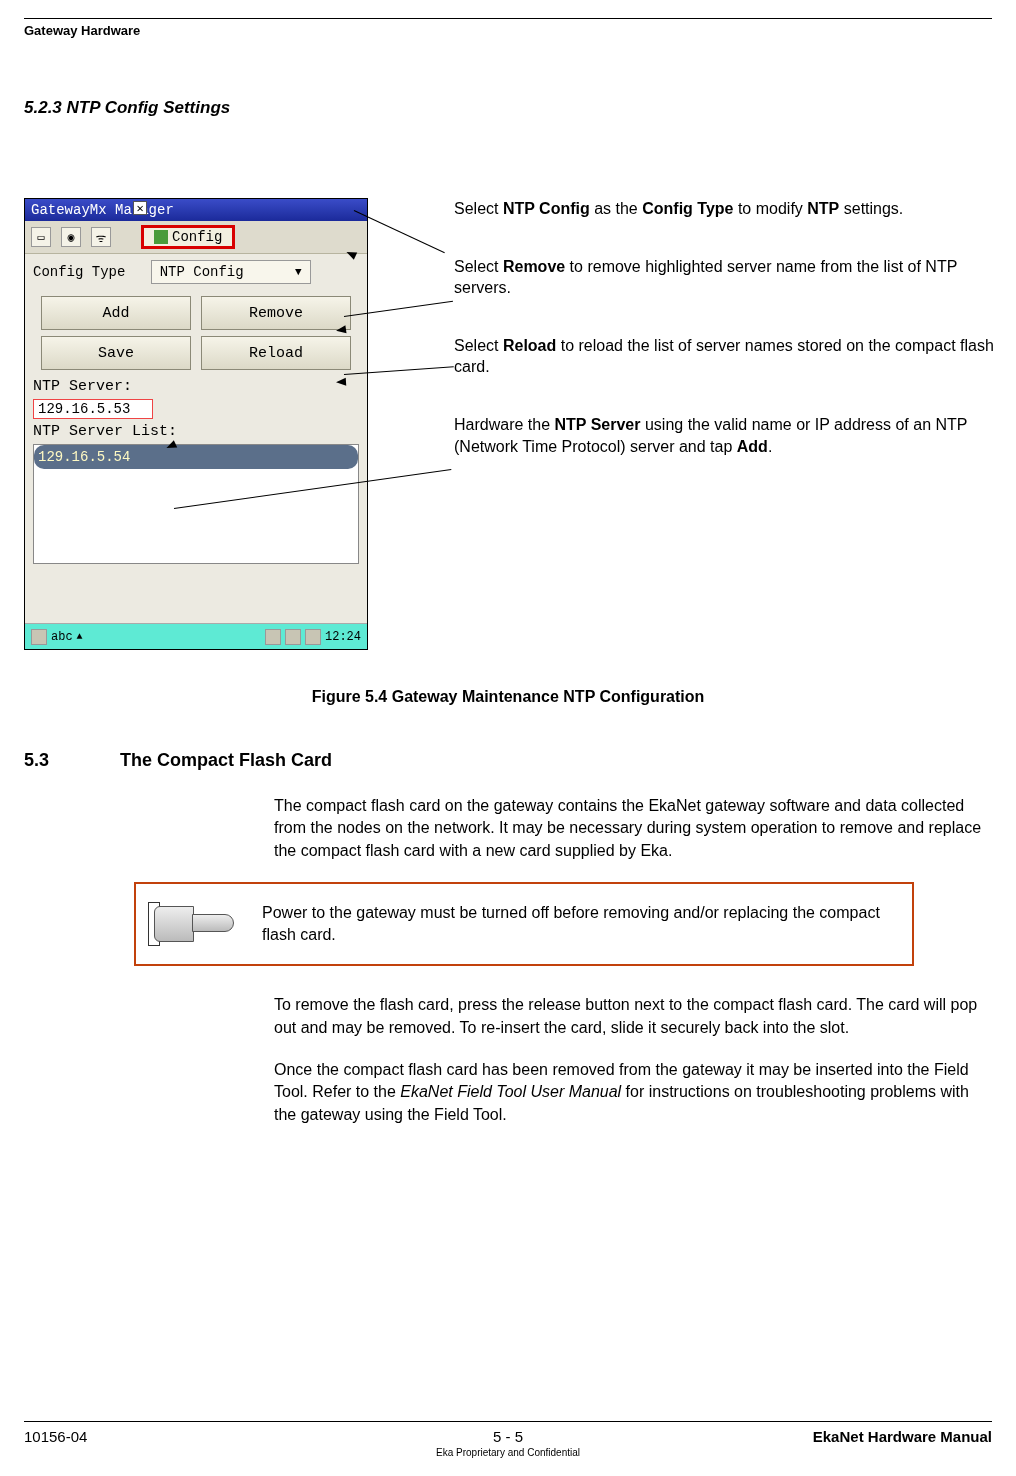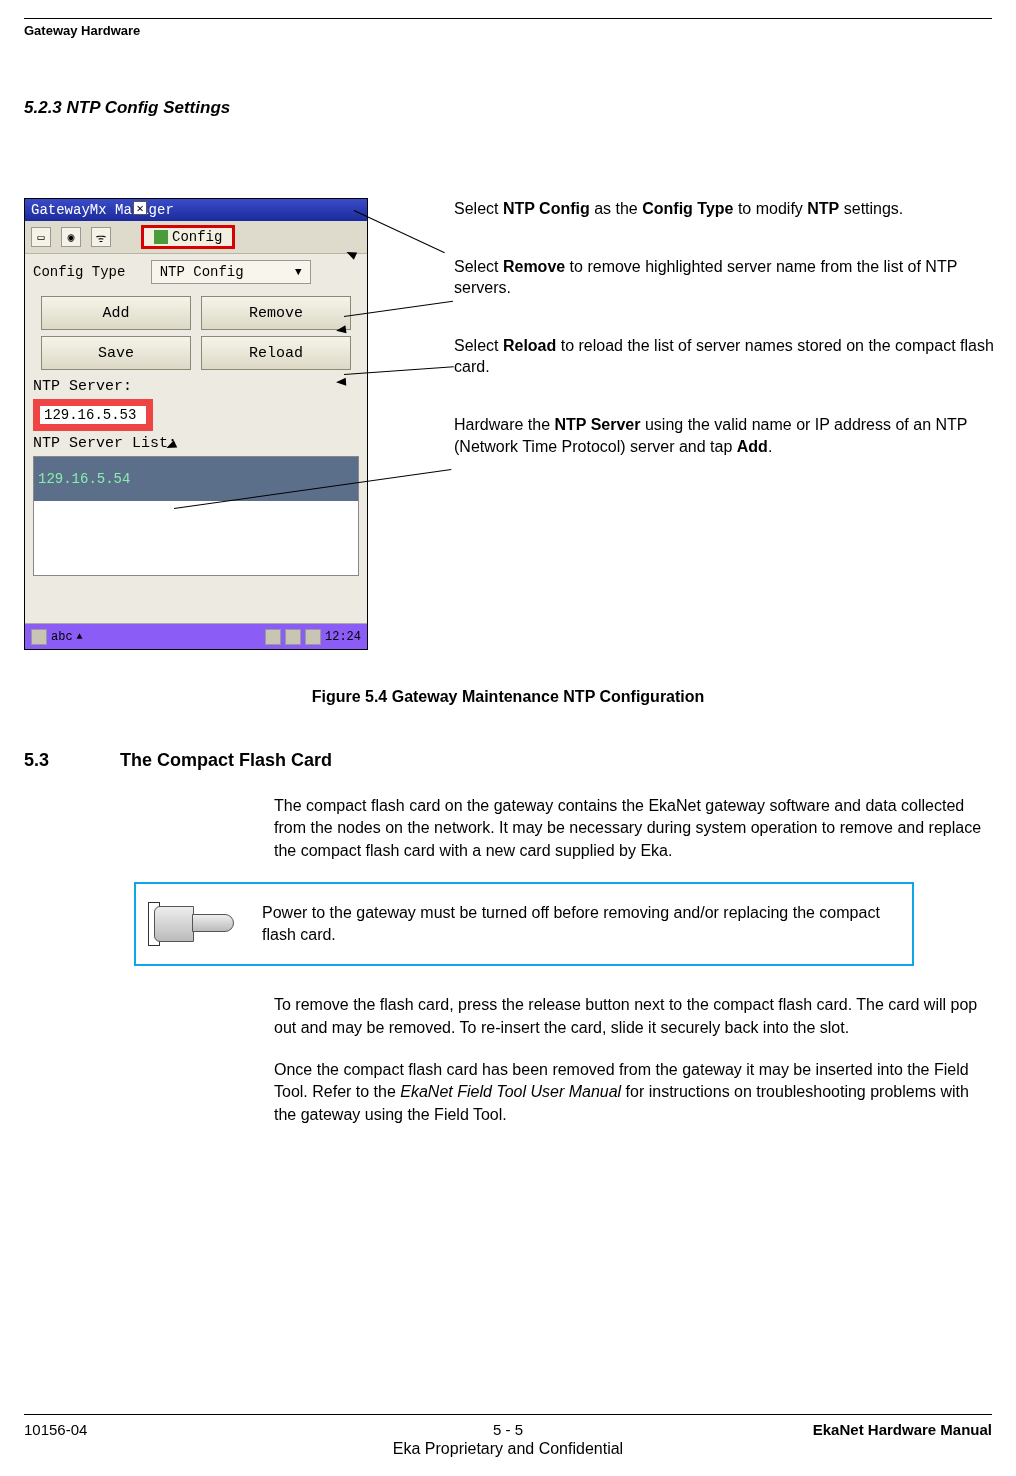--- a/index.html
+++ b/index.html
@@ -77,29 +77,29 @@
     background: linear-gradient(#f6f4e9,#dcd9c7);
     border: 1px solid #8b8977;
     display:inline-flex;align-items:center;justify-content:center;
     font-family: "Courier New", monospace;
     font-size: 15px;
   }
   .ss-btns { padding: 6px 8px; display:flex; flex-direction:column; gap:6px; }
   .ss-btnrow { display:flex; gap:10px; justify-content:center; }
   .ss-label { padding: 2px 8px; font-size: 15px; }
   .ss-input {
-    margin: 2px 8px; width: 120px; background:#fff; border:7px solid #ef4444;
+    margin: 2px 8px; width: 120px; background:#fff; border:1px solid #ef4444;
     padding: 1px 4px; font-family: "Courier New", monospace;
   }
   .ss-listlabel { padding: 2px 8px; font-size: 15px; }
   .ss-list { margin: 2px 8px 2px 8px; height: 120px; background:#fff; border:1px solid #888; }
-  .ss-listitem-sel { background:#5b6f8a; color:#86efac; padding:14px 4px; }
+  .ss-listitem-sel { background:#5b6f8a; color:#fef9c3; padding:4px 4px;border-radius:10px; }
   .ss-statusbar {
     position:absolute; bottom:0; left:0; right:0;
-    height:26px; background:#8b5cf6; border-top:1px solid #aaa;
+    height:26px; background:#5eead4; border-top:1px solid #aaa;
     display:flex; align-items:center; justify-content:space-between;
     padding:0 6px; font-size:12px;
   }
   .ss-status-left { display:flex; align-items:center; gap:4px; }
   .ss-status-right { display:flex; align-items:center; gap:4px; }
   .ss-sicon { width:16px; height:16px; background:#c8c5b4; border:1px solid #999; display:inline-block; }
 
   .annotations { position:absolute; left:430px; top:0; width:540px; }
   .ann { font-size: 16px; line-height: 1.35; margin-bottom: 36px; }
   .ann b { font-weight: bold; }
@@ -119,21 +119,21 @@
 
   .fig-caption { text-align:center; font-weight:bold; font-size:16px; margin: 10px 0 44px 0; }
 
   .section5-3 { display:flex; gap:36px; }
   .sec-num { font-weight:bold; font-size:18px; width:60px; }
   .sec-title { font-weight:bold; font-size:18px; }
   .body-col { margin-left: 250px; margin-top: 24px; font-size:16px; line-height:1.4; width:720px; }
   .body-col p { margin-bottom: 20px; }
 
   .note-box {
-    border: 2px solid #0ea5e9;
+    border: 2px solid #c2410c;
     margin: 10px 0 28px 110px;
     width: 780px;
     padding: 14px 18px;
     display: flex;
     gap: 28px;
     align-items: center;
   }
   .note-icon {
     width: 80px; height: 52px;
     position: relative;
@@ -160,21 +160,21 @@
   }
   .note-text { font-size:16px; line-height:1.4; }
 
   .footer {
     position:absolute; bottom:18px; left:24px; right:24px;
   }
   .footer-rule { border-top:1.5px solid #000; margin-bottom:6px; }
   .footer-row { display:flex; justify-content:space-between; font-size:15px; }
   .footer-right { font-weight:bold; }
   .footer-center { position:absolute; left:0; right:0; text-align:center; }
-  .footer-sub { text-align:center; font-size:16px; margin-top:2px; }
+  .footer-sub { text-align:center; font-size:10px; margin-top:2px; }
   em.bookref { font-style: italic; }
 </style>
 </head>
 <body>
 
 <div class="top-rule"></div>
 <div class="running-head">Gateway Hardware</div>
 
 <div class="section-h">5.2.3     NTP Config Settings</div>
 

